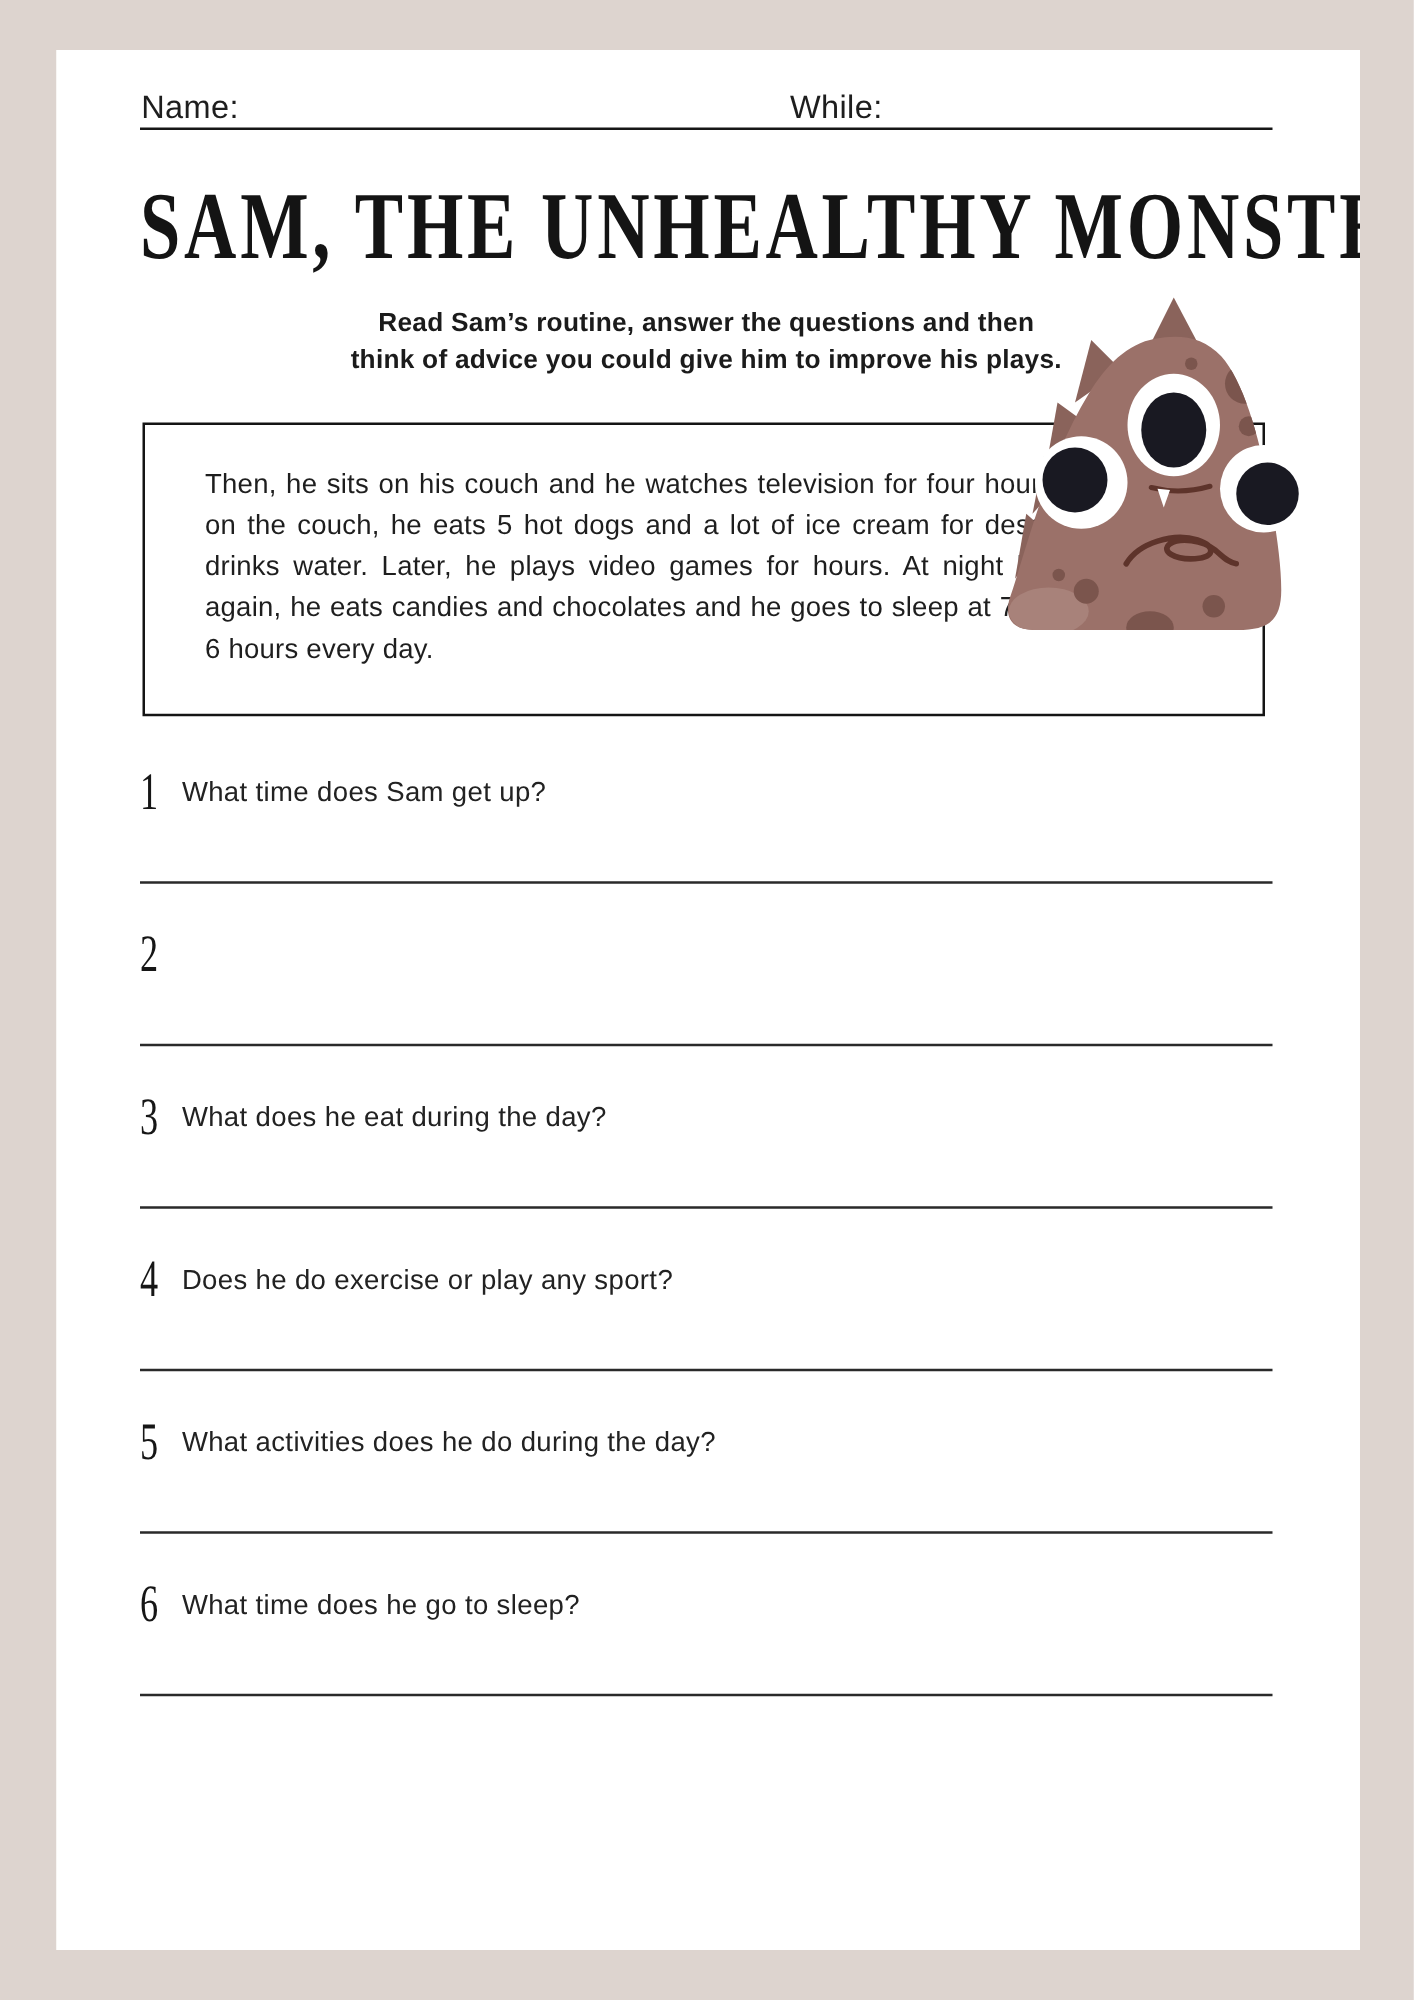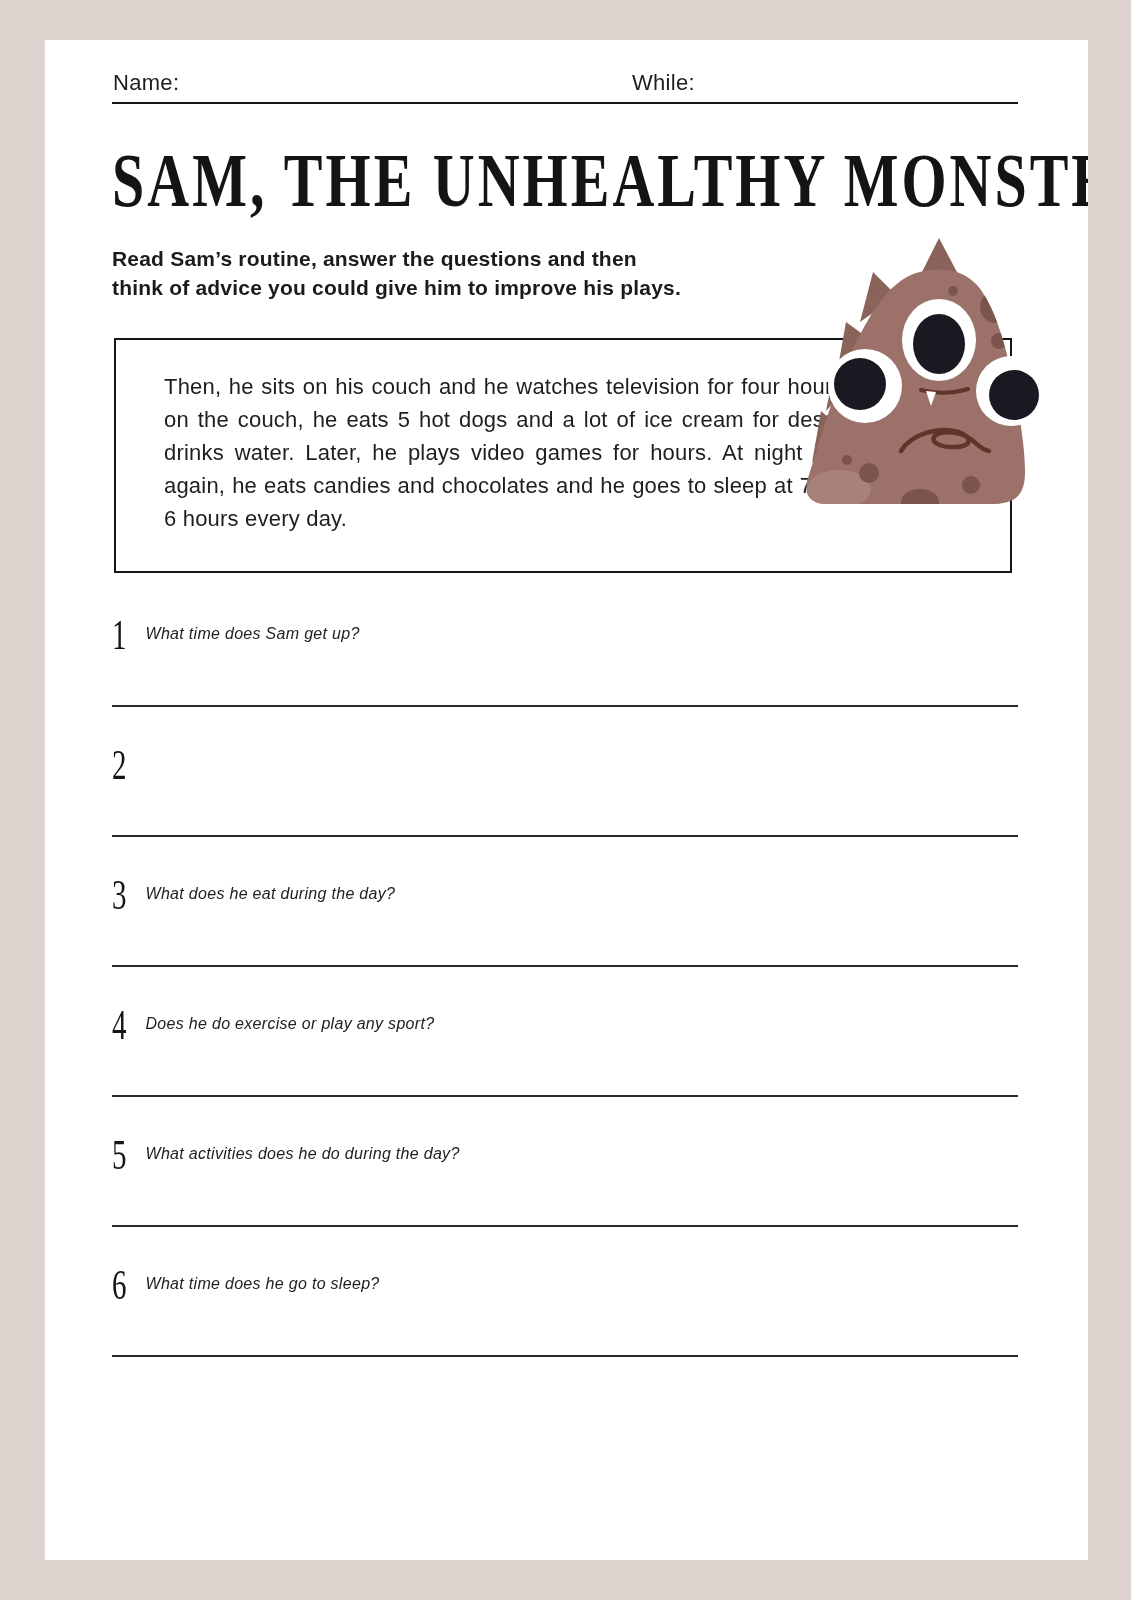--- a/index.html
+++ b/index.html
@@ -16,21 +16,21 @@
     width: 1043px; height: 1520px;
     background: #ffffff;
     padding: 30px 70px 0 67px;
     overflow: hidden;
   }
   
   .header-row {
     position: relative;
     height: 34px;
     border-bottom: 2px solid #161616;
-    font-size: 22px;
+    font-size: 26px;
     letter-spacing: 0.3px;
   }
   .date-label { position: absolute; left: 520px; top: 0; }
   .name-label { position: absolute; left: 1px; top: 0; }
   
   .title {
     margin-top: 38px;
     width: 884px;
     font-family: "Liberation Serif", serif;
     font-weight: bold;
@@ -45,20 +45,21 @@
     color: #141414;
   }
   
   .instructions {
     margin-top: 24px;
     font-weight: bold;
     font-size: 21px;
     line-height: 29px;
     letter-spacing: 0.2px;
     color: #1b1b1b;
+    text-align: center;
   }
   
   .passage-box {
     margin-top: 36px;
     margin-left: 2px;
     width: 898px;
     border: 2px solid #141414;
     padding: 30px 34px 36px 34px;
     font-size: 22px;
     line-height: 33px;
@@ -88,24 +89,23 @@
   .q-num {
     font-family: "Liberation Serif", serif;
     font-size: 29px;
     line-height: 30px;
     transform: scaleY(1.45);
     transform-origin: center;
     color: #161616;
     min-width: 14px;
   }
   .q-text {
-    font-size: 16px;
+    font-size: 22px;
     letter-spacing: 0.3px;
     color: #222222;
-    font-style: italic;
   }
   .answer-line {
     margin-top: 56px;
     width: 906px;
     border-bottom: 2px solid #2a2a2a;
   }
 </style>
 </head>
 <body>
 

